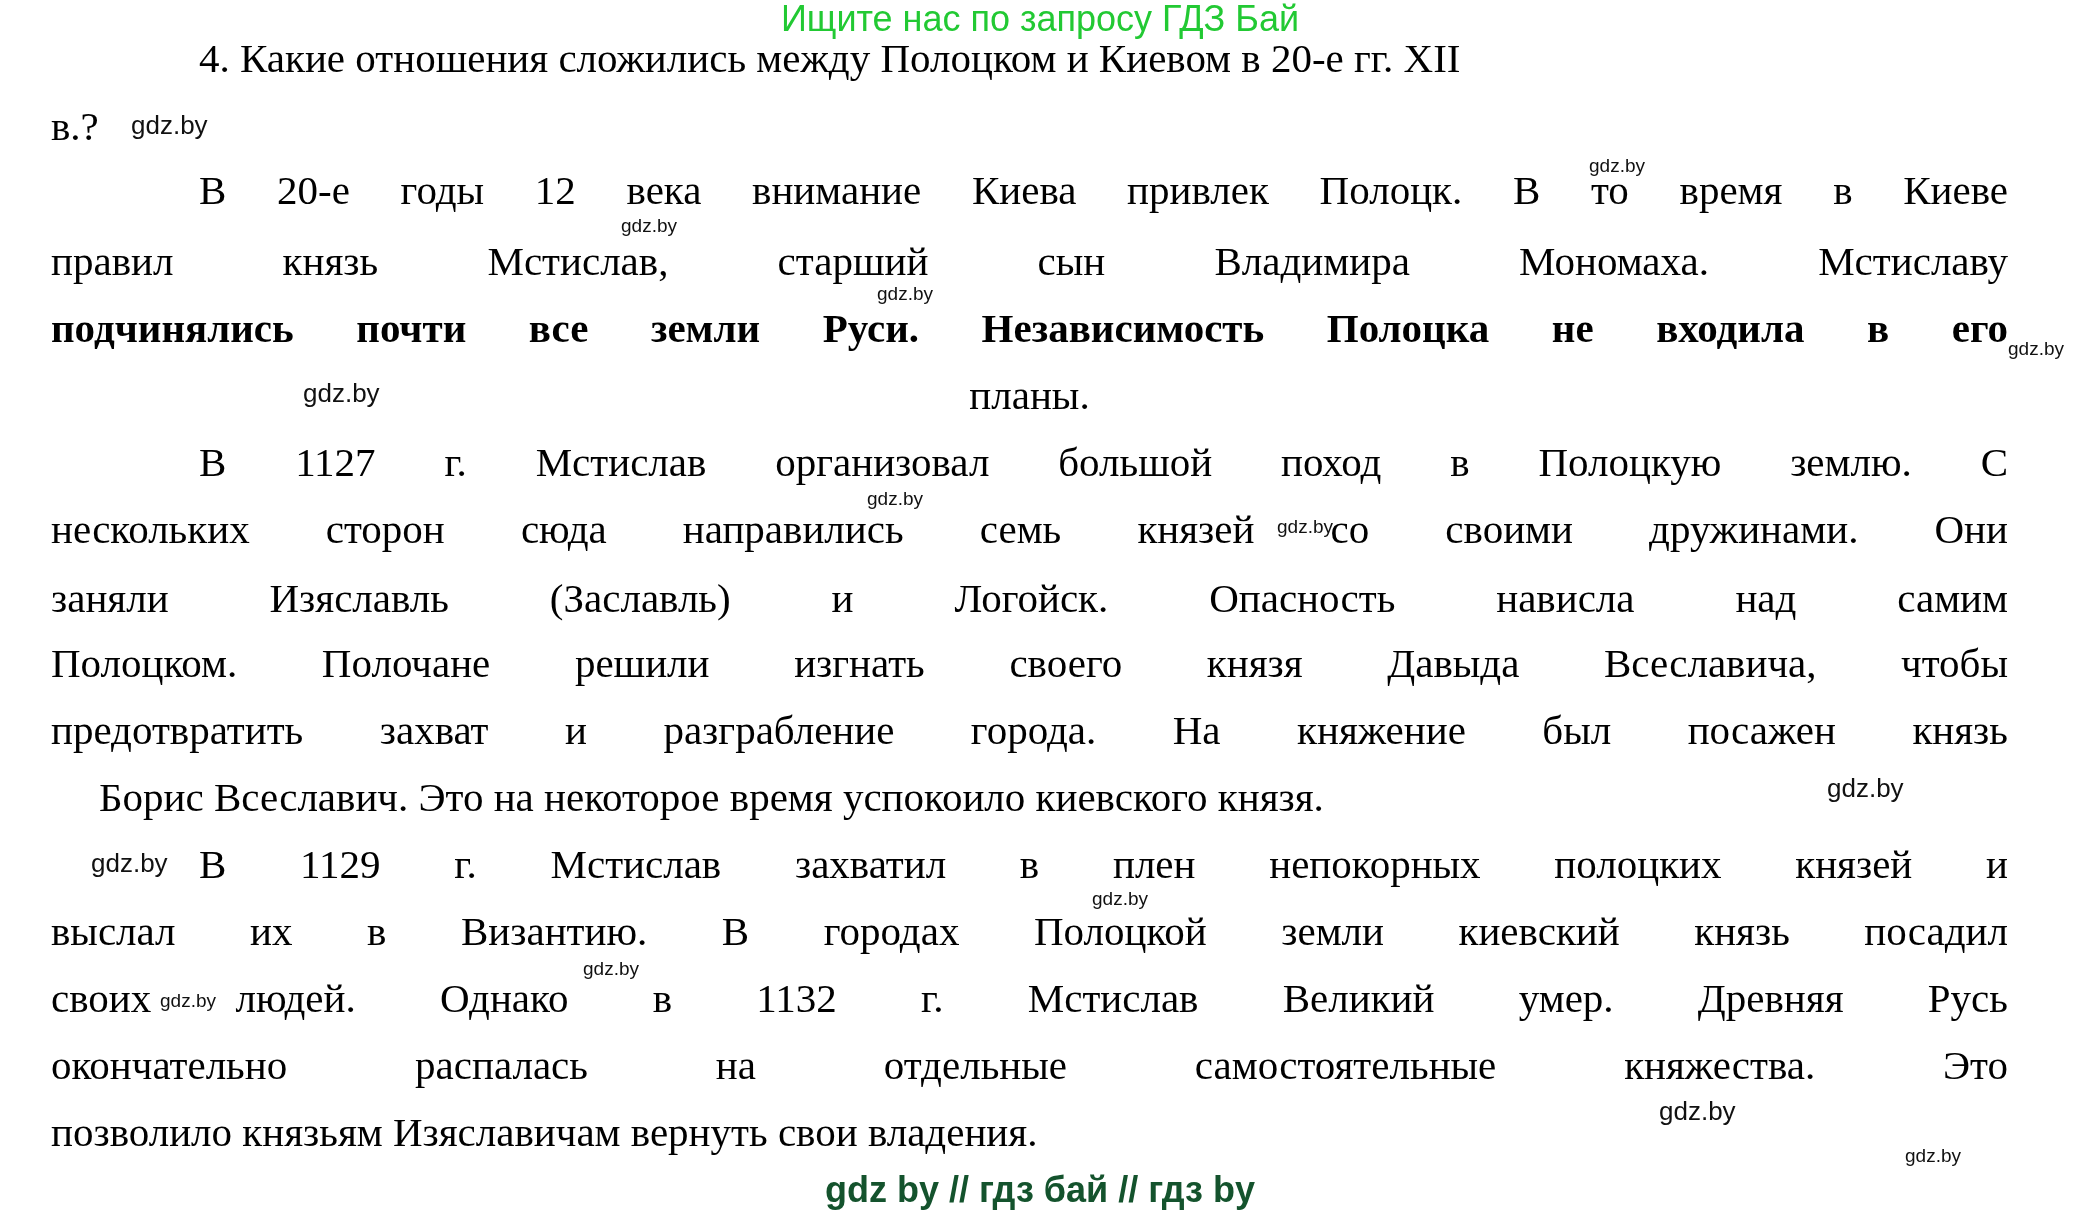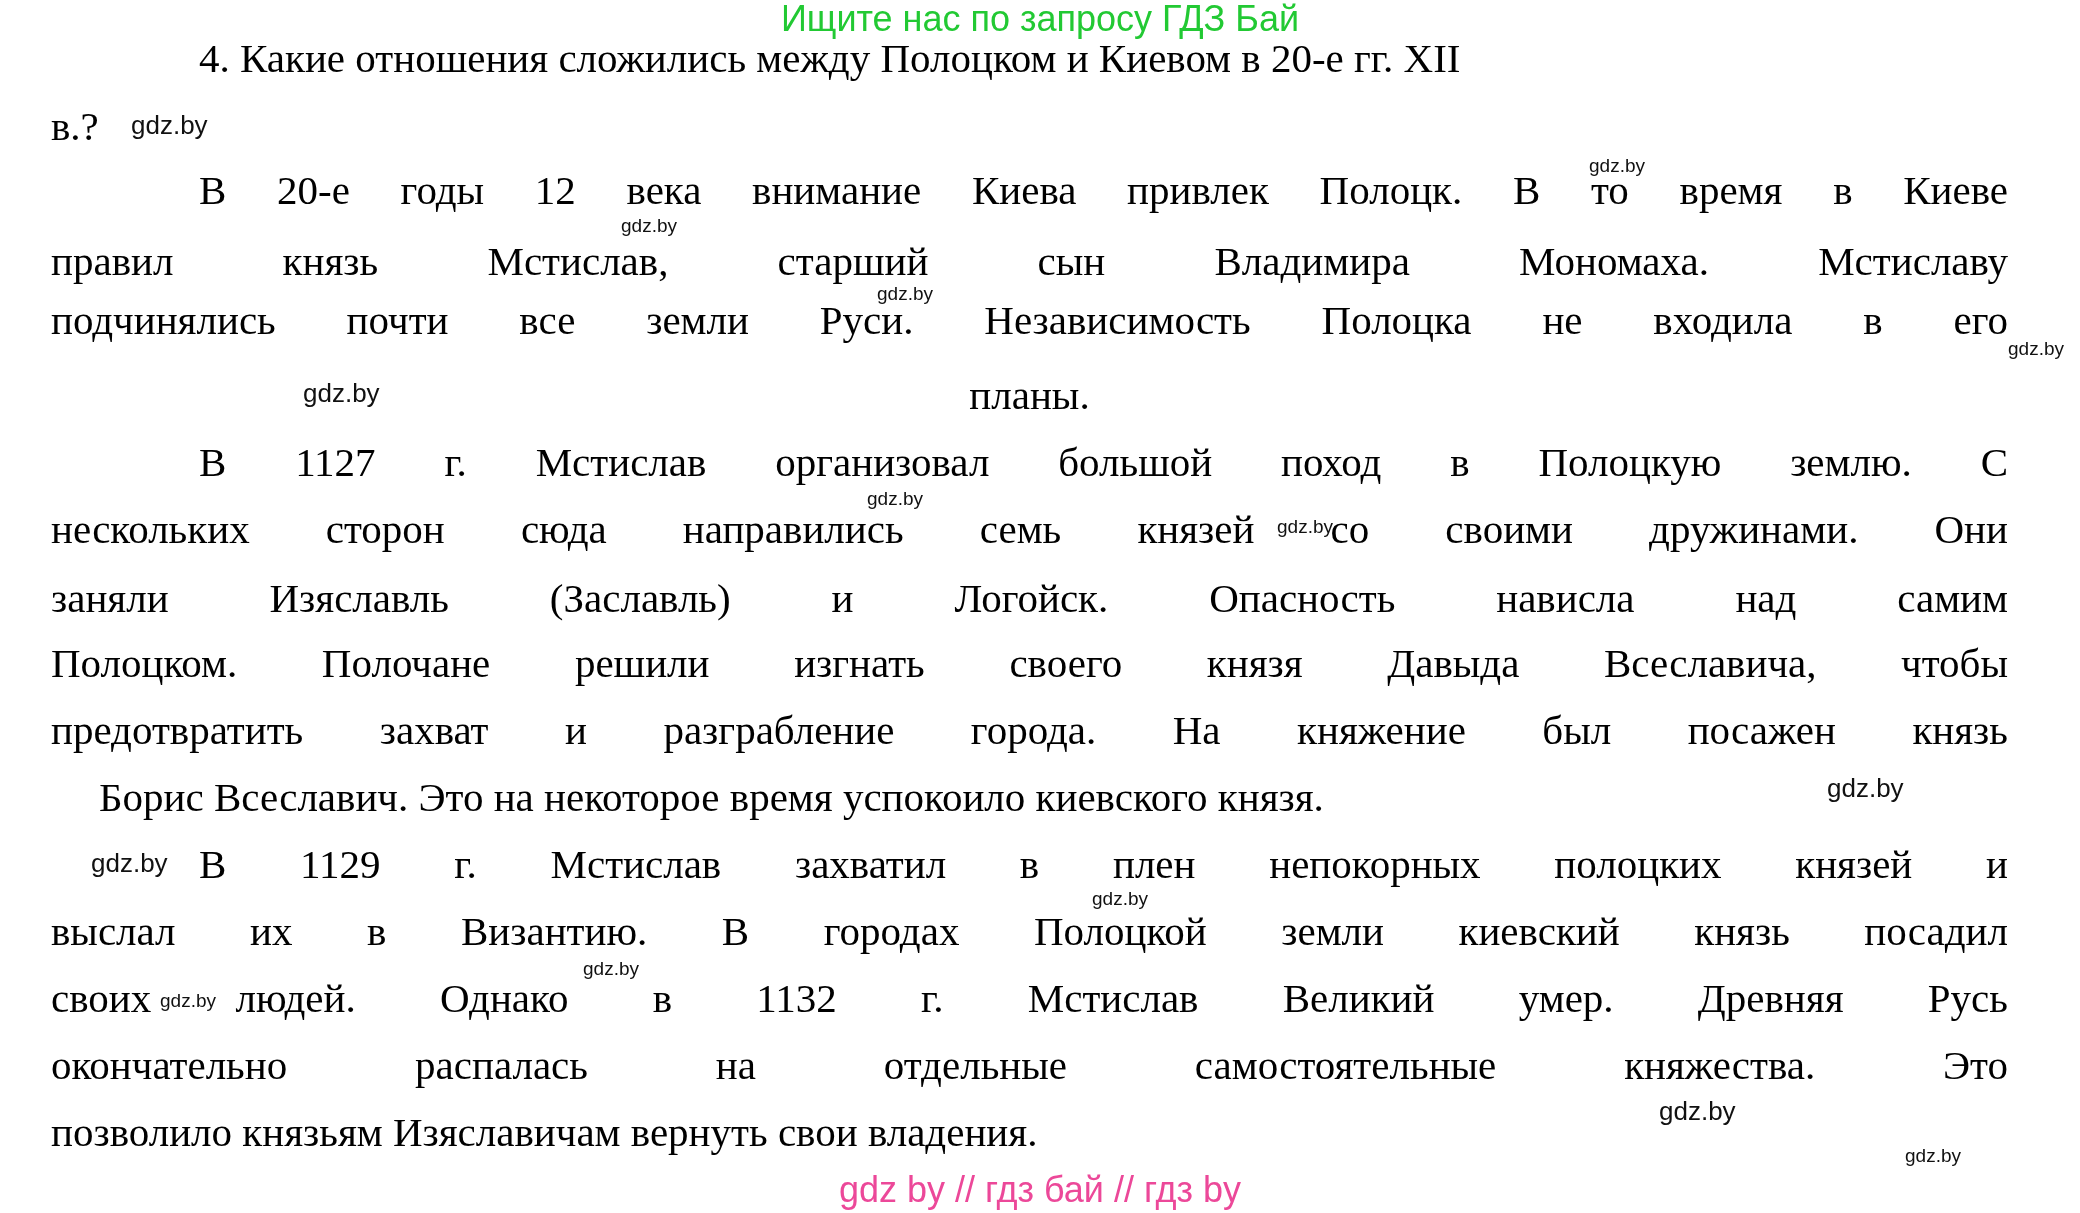--- a/index.html
+++ b/index.html
@@ -6,34 +6,34 @@
   body { width:2080px; height:1213px; position:relative; overflow:hidden; }
   .banner { position:absolute; top:0; left:0; width:2080px; text-align:center; color:#22c933;
     font-family:"Liberation Sans", sans-serif; font-size:36px; line-height:38px; }
   .line { position:absolute; left:51px; width:1957px; font-family:"Liberation Serif", serif;
     font-size:41px; line-height:60px; color:#000; white-space:nowrap; }
   .just { text-align:justify; text-align-last:justify; white-space:normal; }
   .indent { left:199px; width:1809px; }
   .wm { position:absolute; font-family:"Liberation Sans", sans-serif; color:#111; white-space:nowrap; }
   .wm.s { font-size:19px; }
   .wm.m { font-size:26px; }
-  .footer { position:absolute; top:1170px; left:0; width:2080px; text-align:center; color:#ec4899;
-    font-family:"Liberation Sans", sans-serif; font-size:36px; line-height:40px; }
+  .footer { position:absolute; top:1170px; left:0; width:2080px; text-align:center; color:#14532d;
+    font-family:"Liberation Sans", sans-serif; font-size:36px; line-height:40px;font-weight:bold; }
 </style>
 </head>
 <body>
 
 <div class="banner">Ищите нас по запросу ГДЗ Бай</div>
 
 <div class="line indent" style="top:28px;">4. Какие отношения сложились между Полоцком и Киевом в 20-е гг. XII</div>
 <div class="line" style="top:96px;">в.?</div>
 
 <div class="line indent just" style="top:160px;font-family:Liberation Serif, serif;">В 20-е годы 12 века внимание Киева привлек Полоцк. В то время в Киеве</div>
 <div class="line just" style="top:231px;">правил князь Мстислав, старший сын Владимира Мономаха. Мстиславу</div>
-<div class="line just" style="top:290px;">подчинялись почти все земли Руси. Независимость Полоцка не входила в его</div>
+<div class="line just" style="top:298px;font-weight:bold;">подчинялись почти все земли Руси. Независимость Полоцка не входила в его</div>
 <div class="line" style="top:365px;text-align:center;">планы.</div>
 
 <div class="line indent just" style="top:432px;">В 1127 г. Мстислав организовал большой поход в Полоцкую землю. С</div>
 <div class="line just" style="top:499px;">нескольких сторон сюда направились семь князей со своими дружинами. Они</div>
 <div class="line just" style="top:568px;">заняли Изяславль (Заславль) и Логойск. Опасность нависла над самим</div>
 <div class="line just" style="top:633px;">Полоцком. Полочане решили изгнать своего князя Давыда Всеславича, чтобы</div>
 <div class="line just" style="top:700px;">предотвратить захват и разграбление города. На княжение был посажен князь</div>
 <div class="line" style="top:767px;margin-left:48px;">Борис Всеславич. Это на некоторое время успокоило киевского князя.</div>
 
 <div class="line indent just" style="top:834px;">В 1129 г. Мстислав захватил в плен непокорных полоцких князей и</div>

